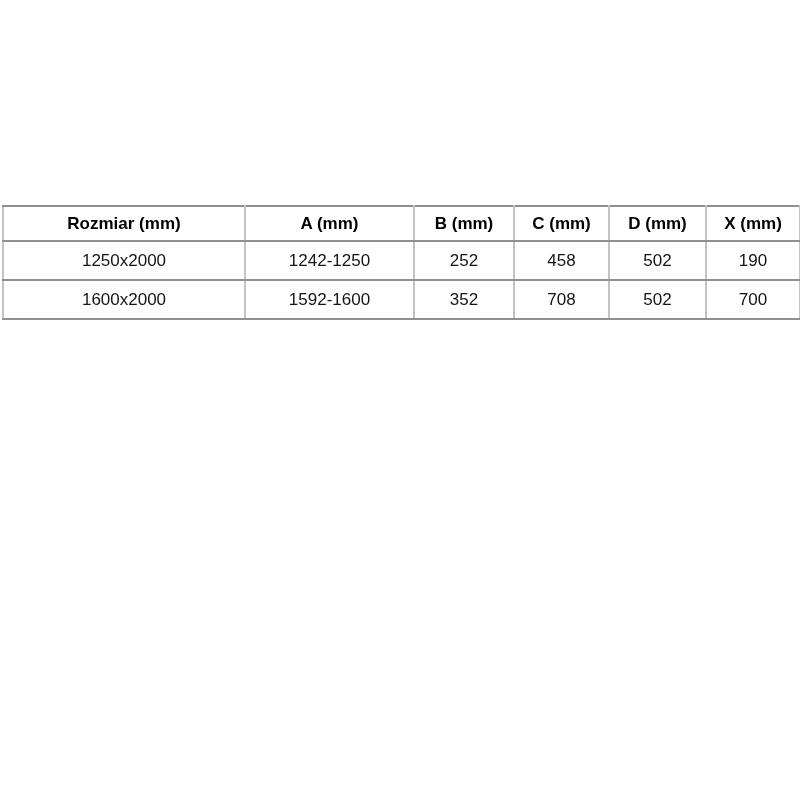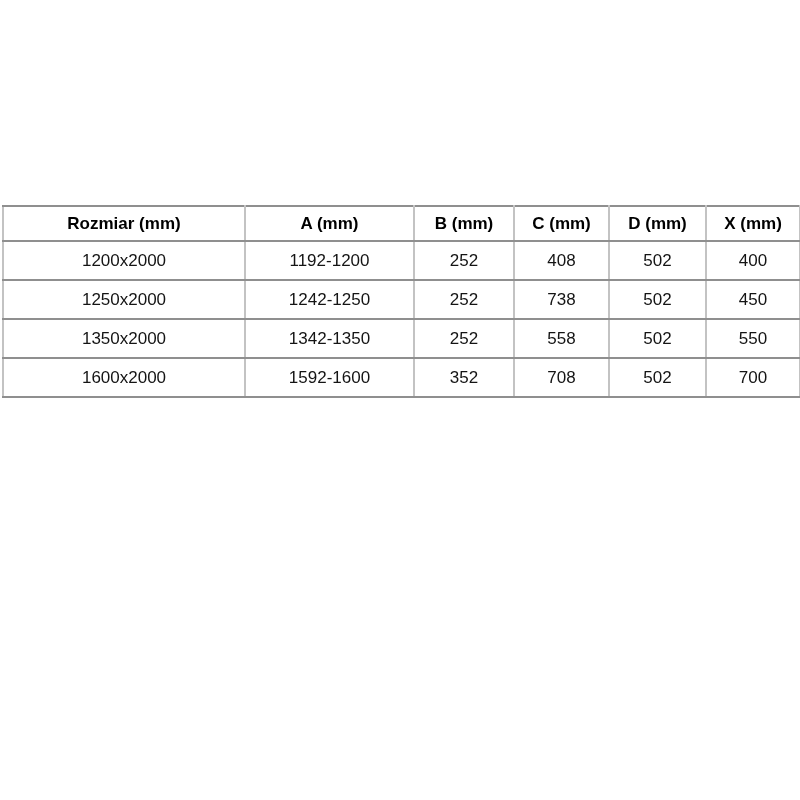--- a/index.html
+++ b/index.html
@@ -75,42 +75,26 @@
           <th>Rozmiar (mm)</th>
           <th>A (mm)</th>
           <th>B (mm)</th>
           <th>C (mm)</th>
           <th>D (mm)</th>
           <th>X (mm)</th>
         </tr>
       </thead>
       <tbody>
           <tr>
-            <td>1200x2000</td>
-            <td>1192-1200</td>
-            <td>252</td>
-            <td>408</td>
-            <td>502</td>
-            <td>400</td>
-          </tr>
-          <tr>
             <td>1250x2000</td>
             <td>1242-1250</td>
             <td>252</td>
-            <td>738</td>
+            <td>458</td>
             <td>502</td>
-            <td>450</td>
-          </tr>
-          <tr>
-            <td>1350x2000</td>
-            <td>1342-1350</td>
-            <td>252</td>
-            <td>558</td>
-            <td>502</td>
-            <td>550</td>
+            <td>190</td>
           </tr>
           <tr>
             <td>1600x2000</td>
             <td>1592-1600</td>
             <td>352</td>
             <td>708</td>
             <td>502</td>
             <td>700</td>
           </tr>
         </tbody>

